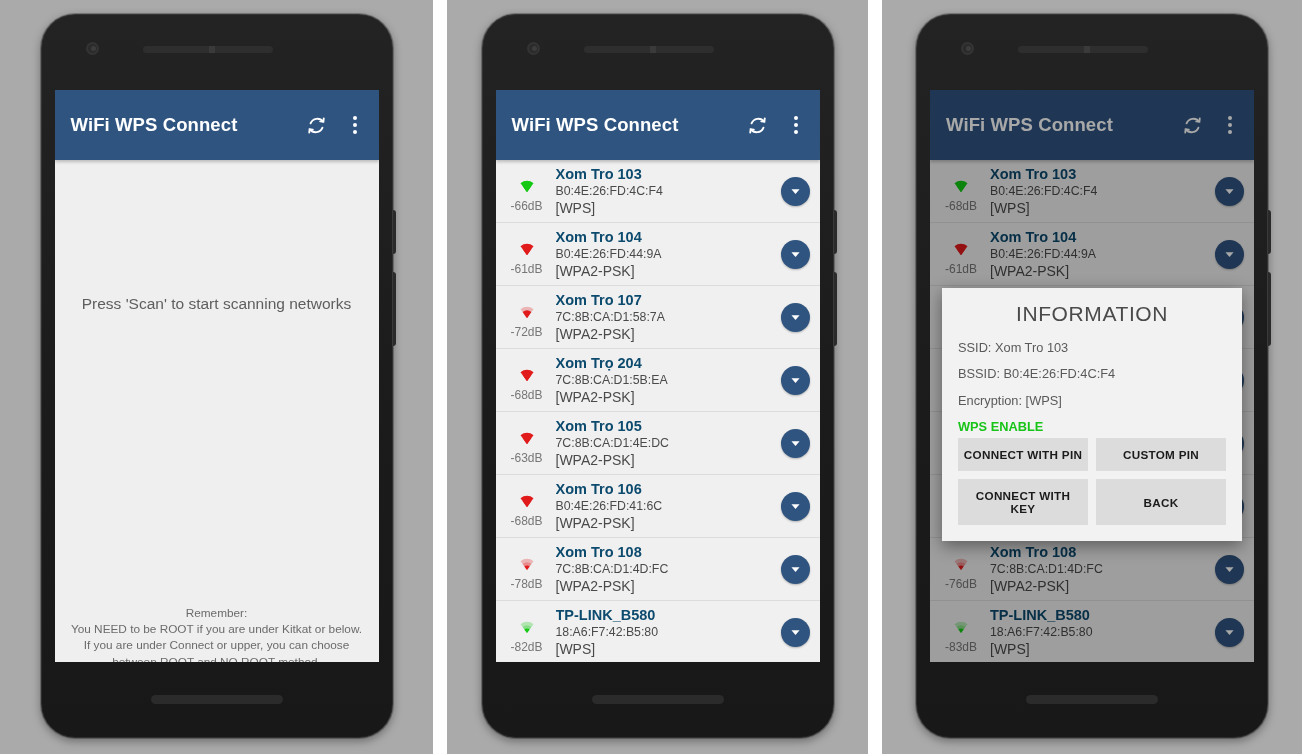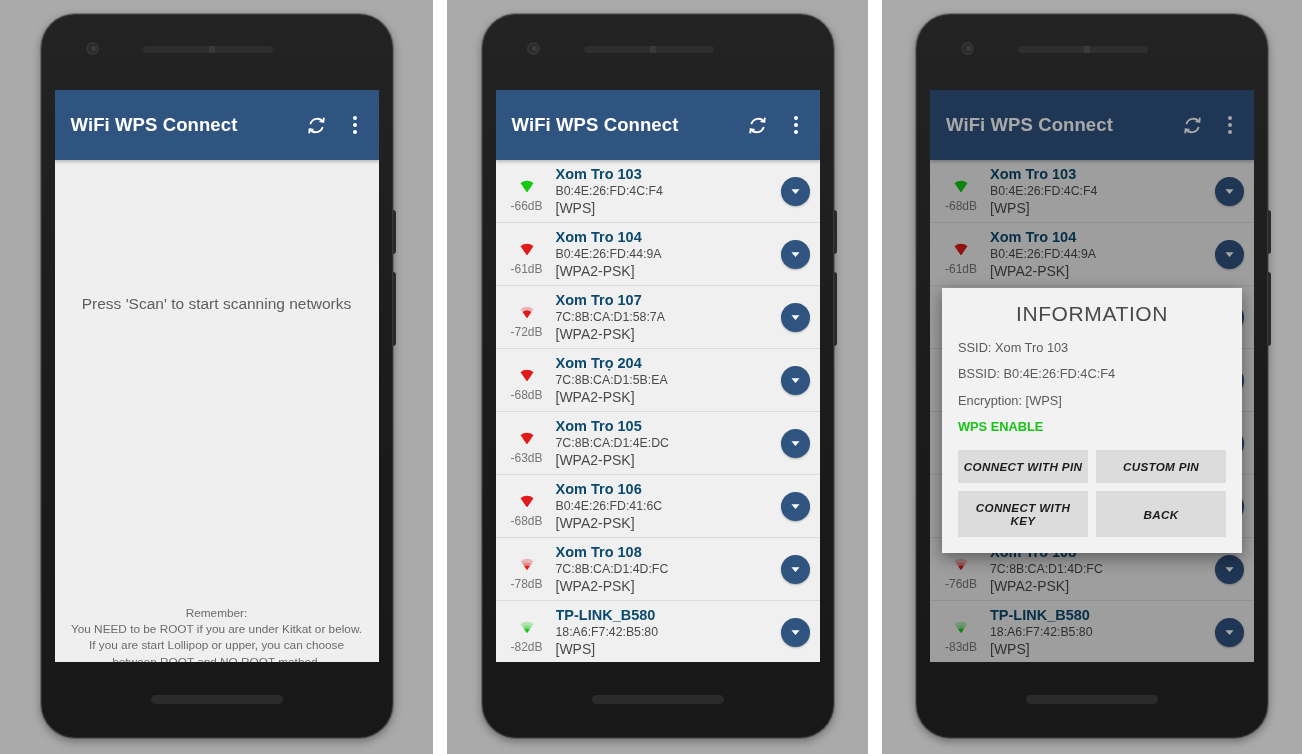--- a/index.html
+++ b/index.html
@@ -204,39 +204,38 @@
     font-size: 21px; color: #4a4a4a;
     letter-spacing: 0.6px;
     margin-bottom: 14px;
   }
   .dlg-line {
     font-size: 12.8px; color: #5a5a5a;
     margin-bottom: 11px; line-height: 1.2;
   }
   .dlg-status {
     font-size: 12.8px; font-weight: bold; color: #19c419;
-    margin-bottom: 16px; line-height: 1.2;
+    margin-bottom: 4px; line-height: 1.2;
   }
   .dlg-btns {
     display: grid;
     grid-template-columns: 1fr 1fr;
     gap: 8px 8px;
   }
   .dlg-btn {
     background: #dcdcdc;
     border: none;
     padding: 10px 4px;
     font-family: "Liberation Sans", sans-serif;
     font-size: 11.7px;
     font-weight: bold;
     color: #1b1b1b;
     letter-spacing: 0.3px;
     cursor: pointer;
     text-align: center;
-    font-style: italic;
   }
 </style>
 </head>
 <body>
 
 <div class="stage">
 
   <div class="panel p1">
     <div class="phone">
       <div class="cam"></div>
@@ -265,21 +264,21 @@
                 </span>
             </div>
           </div>
         </div>
 
         <div class="empty-wrap">
           <div class="empty-main">Press 'Scan' to start scanning networks</div>
           <div class="empty-note">
             <div>Remember:</div>
             <div>You NEED to be ROOT if you are under Kitkat or below.</div>
-            <div>If you are start Lollipop or upper, you can choose</div>
+            <div>If you are under Connect or upper, you can choose</div>
             <div>between ROOT and NO ROOT method.</div>
           </div>
         </div>
       </div>
     </div>
   </div>
 
   <div class="gap"></div>
 
   <div class="panel p2">

